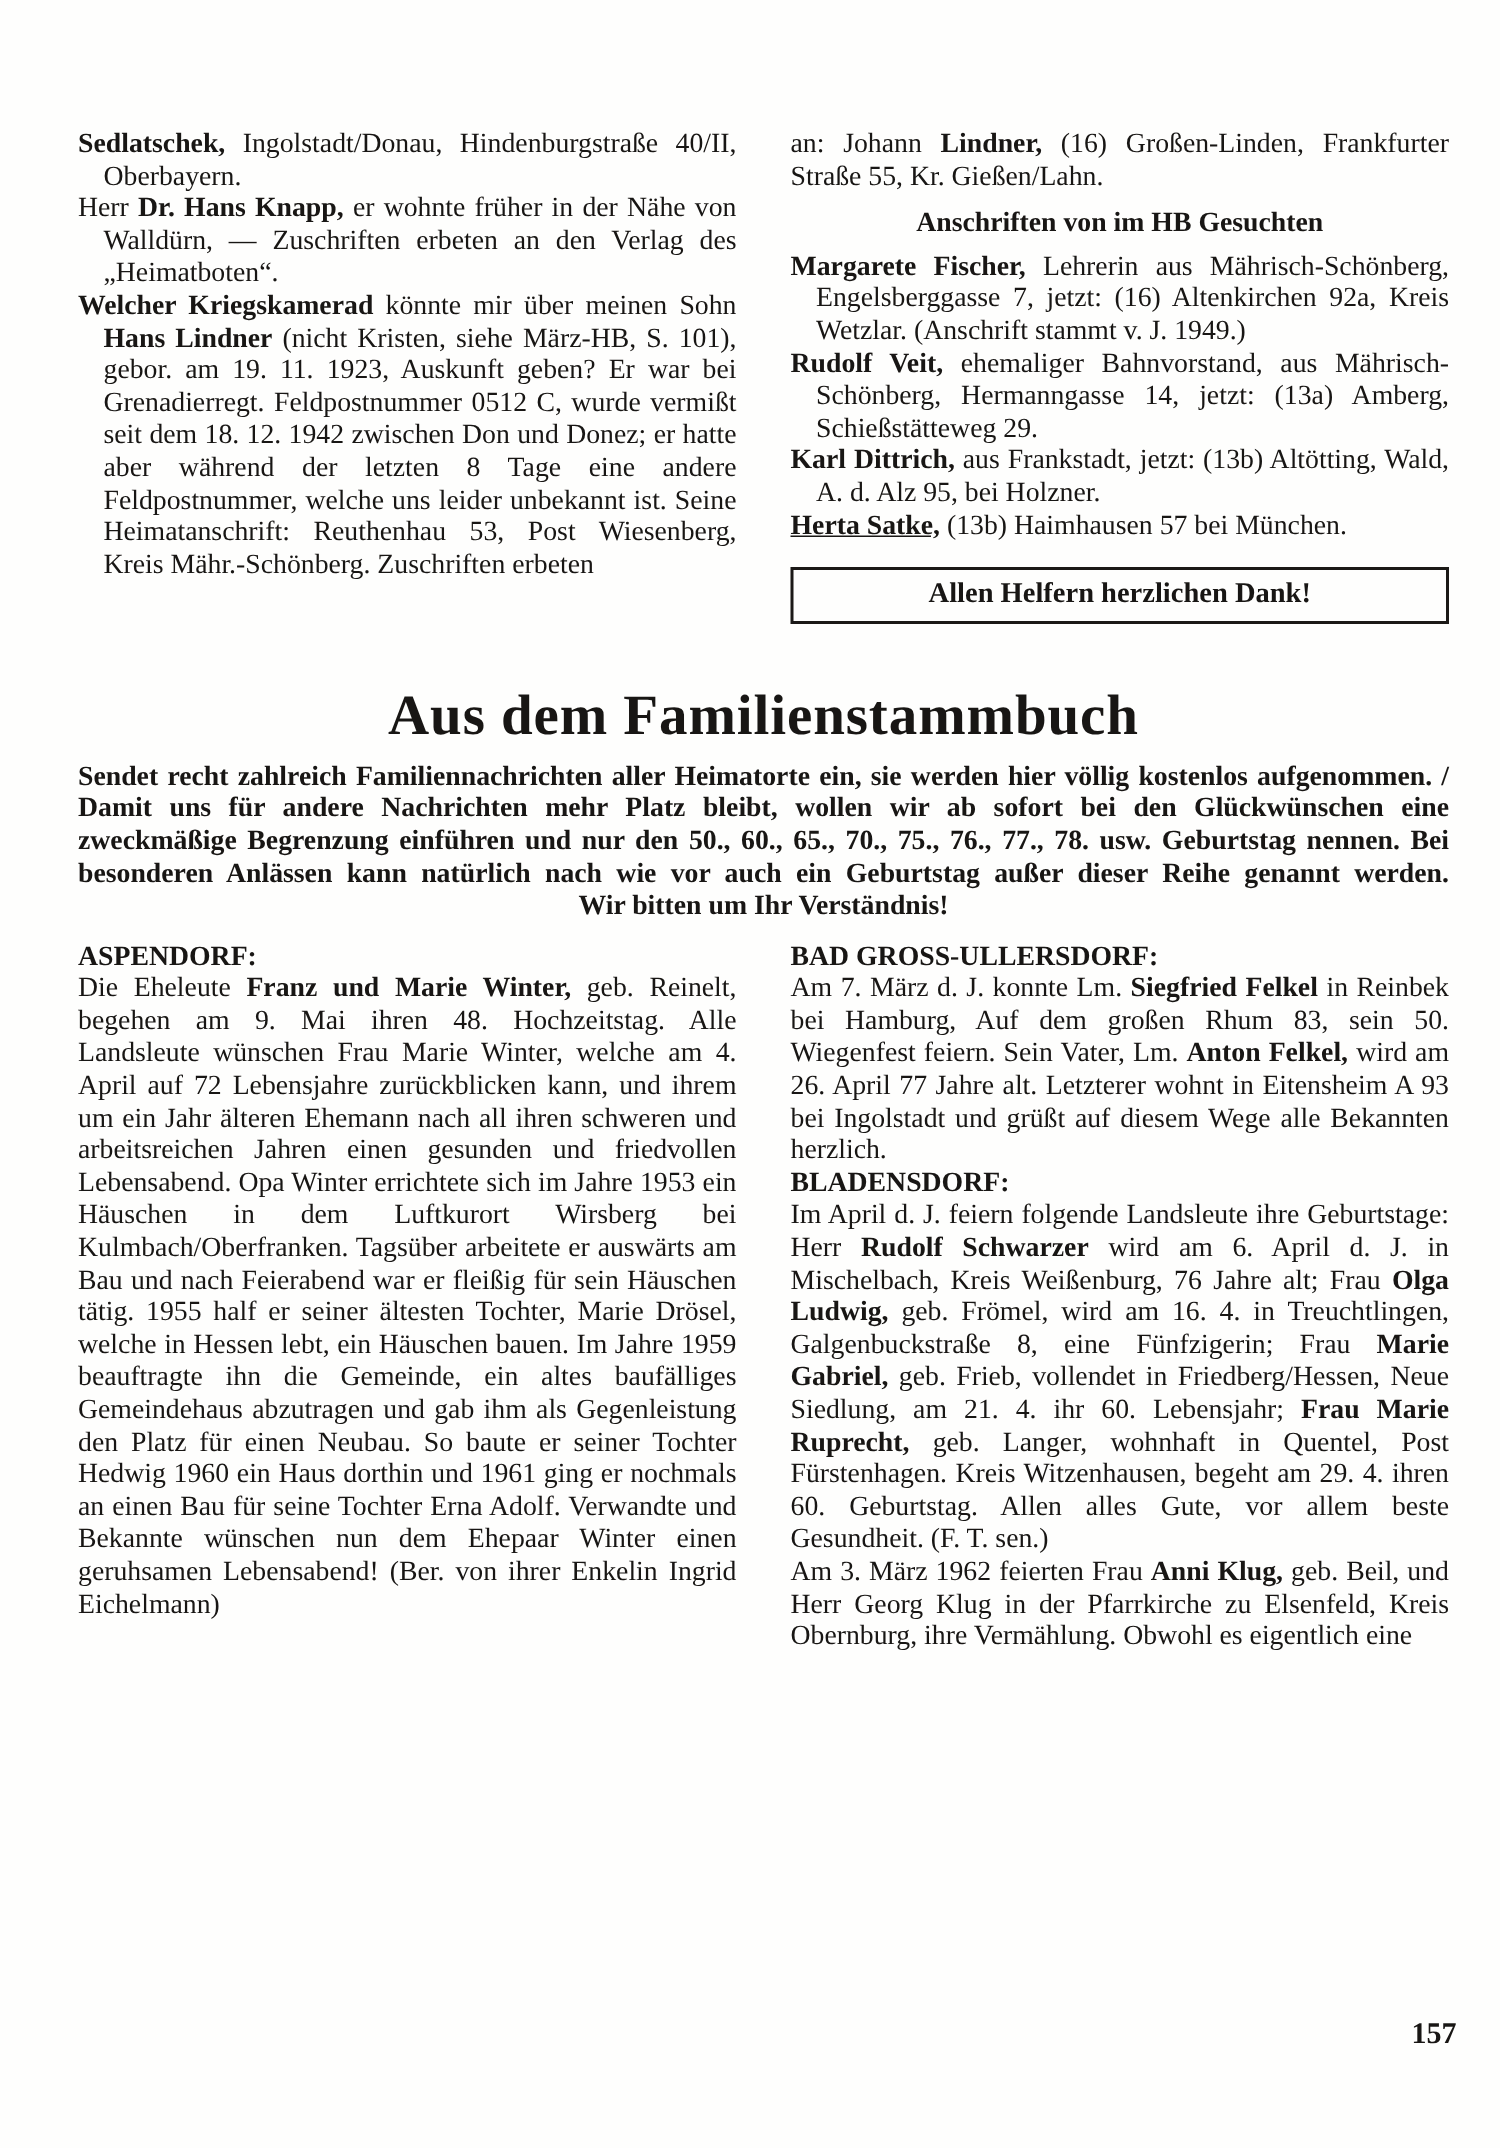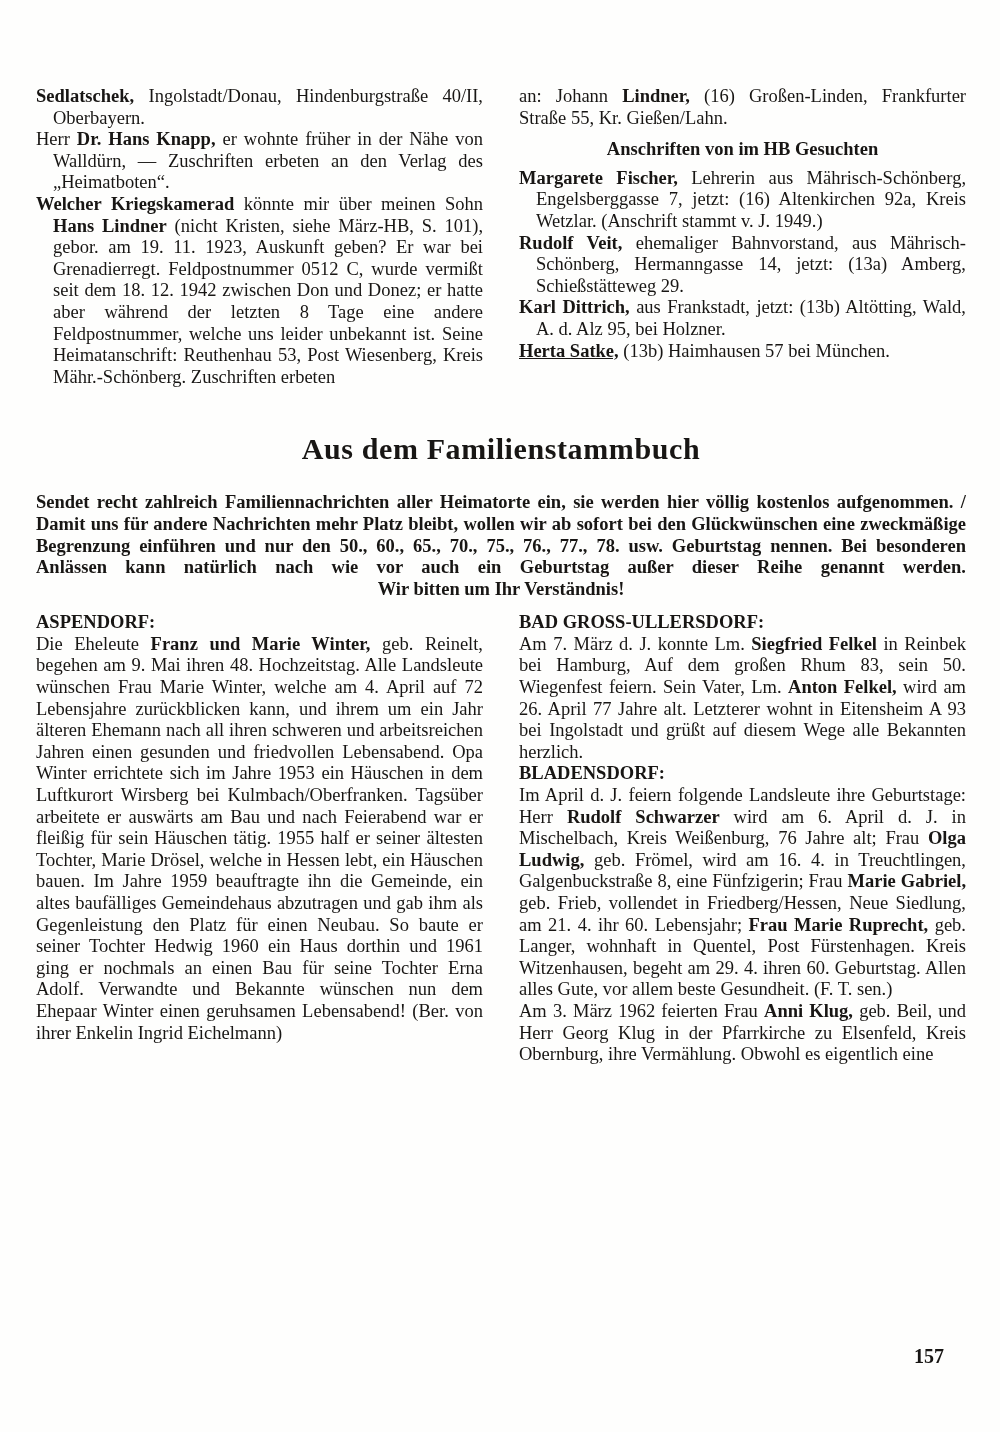--- a/index.html
+++ b/index.html
@@ -1,21 +1,21 @@
 <!DOCTYPE html>
 <html lang="de"><head>
 <meta charset="utf-8">
 <style>
   html, body { margin:0; padding:0; background:#ffffff; }
   .page {
     position: relative;
     width: 1000px;
     height: 1432px;
     box-sizing: border-box;
-    padding: 86px 34px 0 36px;
+    padding: 86px 34px 0 52px;
     background: #fefefd;
     color: #181614;
     font-family: "Liberation Serif", "DejaVu Serif", serif;
     font-size: 18.5px;
     line-height: 21.6px;
   }
   .cols { display: flex; gap: 36px; }
   .col { flex: 1 1 0; min-width: 0; }
   p { margin: 0; text-align: justify; }
   .hang-list p { padding-left: 17px; text-indent: -17px; }
@@ -28,33 +28,33 @@
     border: 2px solid #1b1917;
     margin-top: 16px;
     padding: 5px 8px 7px;
     text-align: center;
     font-weight: bold;
     font-size: 19px;
   }
   .main-title {
     text-align: center;
     font-weight: bold;
-    font-size: 30px;
+    font-size: 38px;
     line-height: 34px;
     letter-spacing: 0.6px;
-    margin: 44px 0 26px;
+    margin: 44px 0 14px;
   }
   .intro p { font-weight: bold; }
   .intro .intro-main { text-align: justify; text-align-last: justify; }
   .intro .intro-last { text-align: center; }
   .bottom-cols { margin-top: 12px; }
   .entry-heading { font-weight: bold; text-align: left; }
   .page-number {
     position: absolute;
-    right: 56px;
+    right: 29px;
     bottom: 64px;
     font-weight: bold;
     font-size: 20px;
   }
 </style>
 </head>
 <body>
 
 <div class="page">
 
@@ -70,20 +70,21 @@
 
       <div class="sub-heading">Anschriften von im HB Gesuchten</div>
 
       <div class="hang-list">
           <p><span style="font-weight: bold;">Margarete Fischer,</span><span> Lehrerin aus Mährisch-Schönberg, Engelsberggasse 7, jetzt: (16) Altenkirchen 92a, Kreis Wetzlar. (Anschrift stammt v. J. 1949.)</span></p>
           <p><span style="font-weight: bold;">Rudolf Veit,</span><span> ehemaliger Bahnvorstand, aus Mährisch-Schönberg, Hermanngasse 14, jetzt: (13a) Amberg, Schießstätteweg 29.</span></p>
           <p><span style="font-weight: bold;">Karl Dittrich,</span><span> aus Frankstadt, jetzt: (13b) Altötting, Wald, A. d. Alz 95, bei Holzner.</span></p>
           <p><span style="font-weight: bold; text-decoration: underline;">Herta Satke,</span><span> (13b) Haimhausen 57 bei München.</span></p>
         </div>
 
+      <div class="thanks-box">Allen Helfern herzlichen Dank!</div>
     </div>
   </div>
 
   <div class="main-title">Aus dem Familienstammbuch</div>
 
   <div class="intro">
     <p class="intro-main">Sendet recht zahlreich Familiennachrichten aller Heimatorte ein, sie werden hier völlig kostenlos aufgenommen. / Damit uns für andere Nachrichten mehr Platz bleibt, wollen wir ab sofort bei den Glückwünschen eine zweckmäßige Begrenzung einführen und nur den 50., 60., 65., 70., 75., 76., 77., 78. usw. Geburtstag nennen. Bei besonderen Anlässen kann natürlich nach wie vor auch ein Geburtstag außer dieser Reihe genannt werden.</p>
     <p class="intro-last">Wir bitten um Ihr Verständnis!</p>
   </div>
 

